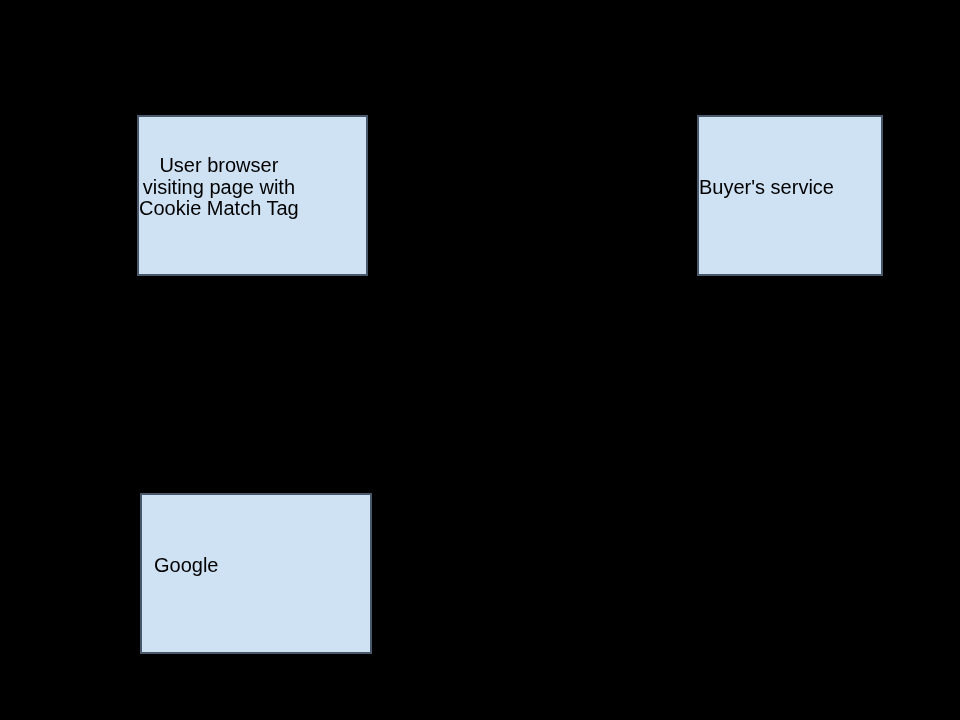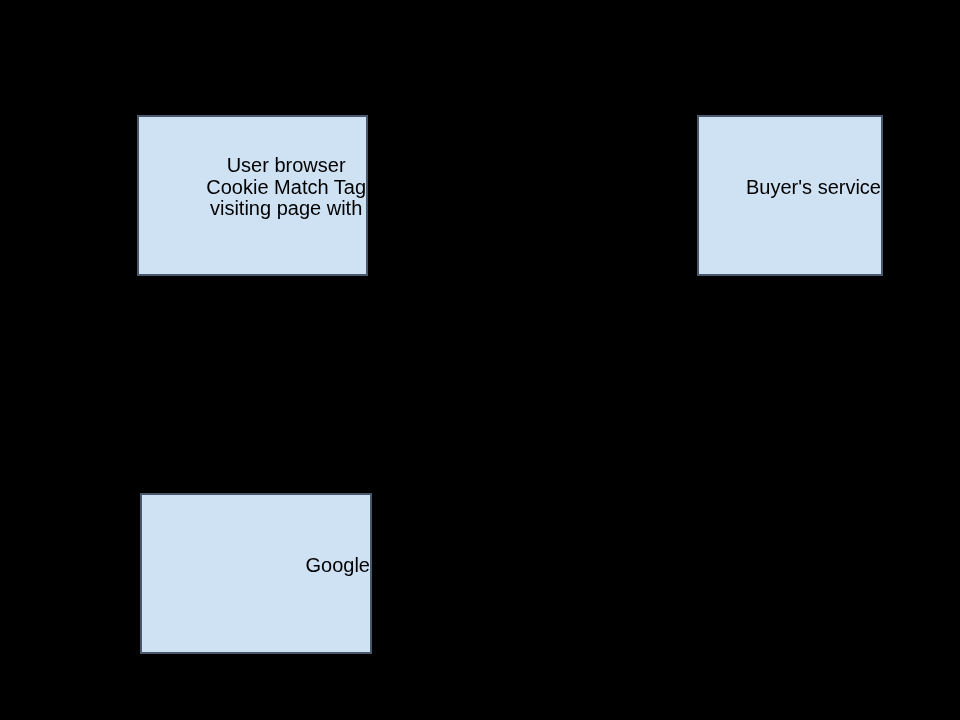--- a/index.html
+++ b/index.html
@@ -15,21 +15,21 @@
     overflow: hidden;
     font-family: "Liberation Sans", "DejaVu Sans", sans-serif;
   }
   .node {
     position: absolute;
     background: #cfe2f3;
     border: 2px solid #49596b;
     box-sizing: border-box;
     display: flex;
     align-items: center;
-    justify-content: flex-end;
+    justify-content: flex-start;
   }
   .node-label {
     text-align: center;
     color: #000000;
     font-size: 20px;
     line-height: 21.5px;
     transform: translateY(-8px);
     white-space: nowrap;
   }
   .node-user-browser {
@@ -42,32 +42,33 @@
     left: 697px;
     top: 115px;
     width: 186px;
     height: 161px;
   }
   .node-google-cookie-matching {
     left: 140px;
     top: 493px;
     width: 232px;
     height: 161px;
+    padding-left: 12px;
   }
 </style>
 </head>
 <body>
 
 <div class="canvas">
 
   <div class="node node-user-browser">
     <div class="node-label">
       <div>User browser</div>
+      <div>visiting page with</div>
       <div>Cookie Match Tag</div>
-      <div>visiting page with</div>
     </div>
   </div>
 
   <div class="node node-buyers-service">
     <div class="node-label">
       <div>Buyer's service</div>
     </div>
   </div>
 
   <div class="node node-google-cookie-matching">

